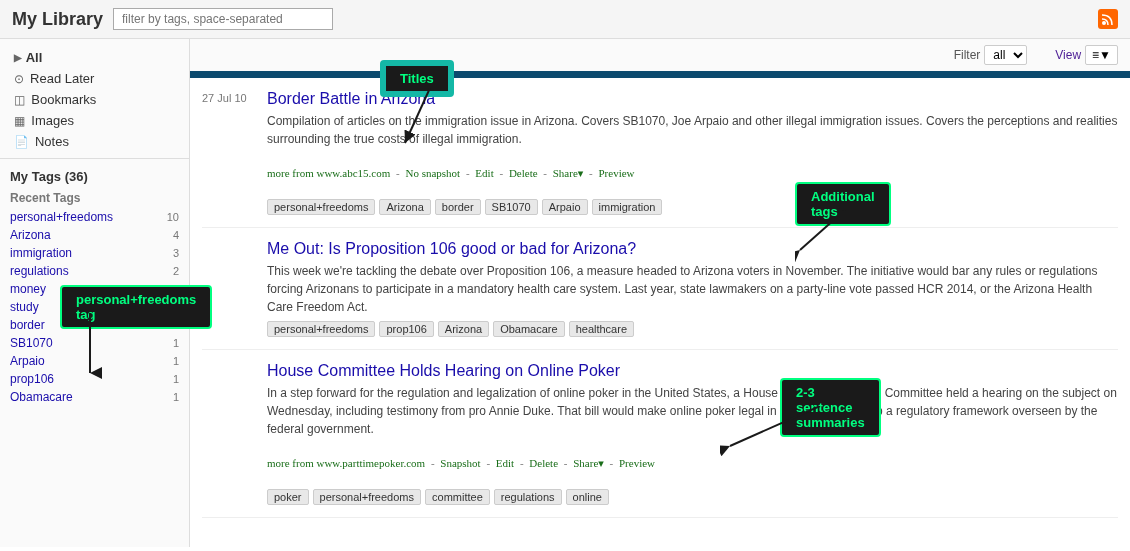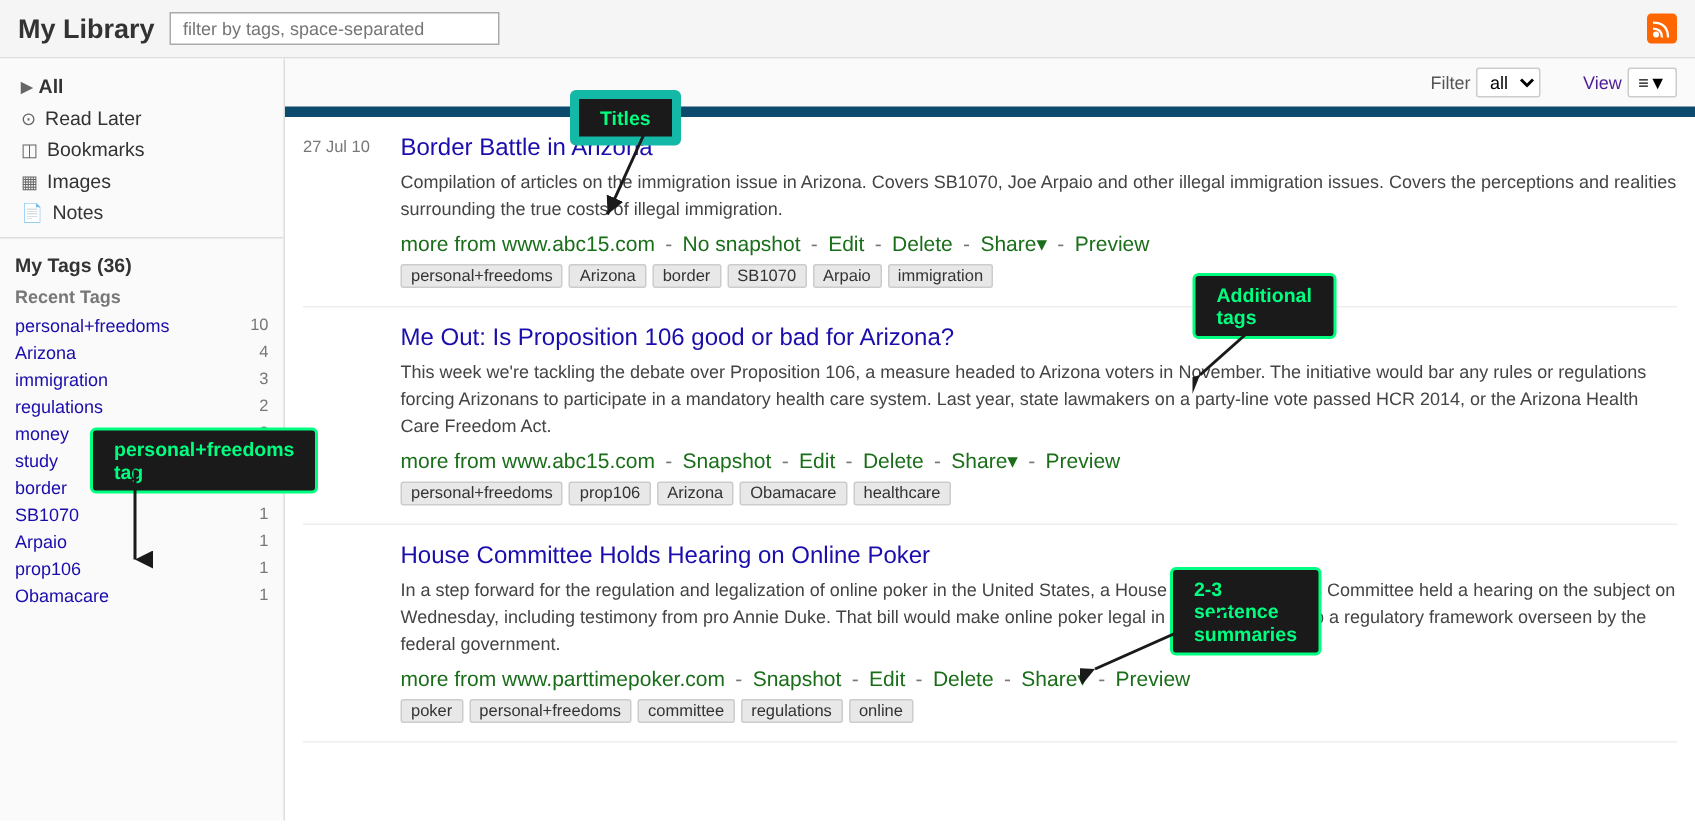--- a/index.html
+++ b/index.html
@@ -39,21 +39,21 @@
     .toolbar-view-label { font-size: 12px; color: #4c1d95; margin-left: 28px; margin-right: 4px; }
     .toolbar-view-btn { border: 1px solid #ccc; background: #fff; padding: 2px 6px; border-radius: 2px; cursor: pointer; font-size: 12px; }
 
     
     .article-list { padding: 0 12px; }
     .article { border-bottom: 1px solid #eee; padding: 12px 0; }
     .article-meta { font-size: 11px; color: #777; margin-bottom: 3px; float: left; width: 60px; padding-top: 2px; }
     .article-body { margin-left: 65px; }
     .article-title { font-size: 16px; color: #1a0dab; text-decoration: none; font-weight: normal; }
     .article-desc { font-size: 12px; color: #444; line-height: 1.5; margin: 4px 0; }
-    .article-actions { font-size: 14px; color: #1a6e1a; margin: 6px 0; }
+    .article-actions { font-size: 11px; color: #1a6e1a; margin: 19px 0; font-family: Liberation Serif, serif; }
     .article-actions a { color: #1a6e1a; text-decoration: none; }
     .article-actions .sep { color: #777; margin: 0 3px; }
     .article-tags { display: flex; flex-wrap: wrap; gap: 4px; margin-top: 5px; }
     .tag-pill { background: #e8e8e8; border: 1px solid #ccc; border-radius: 2px; padding: 1px 6px; font-size: 11px; color: #333; cursor: pointer; }
     .ann-box { position: absolute; background: #1a1a1a; color: #00ff80; border: 2px solid #00ff80; border-radius: 4px; padding: 5px 10px; font-size: 13px; font-weight: bold; pointer-events: none; }
 
     .clearfix::after { content: ''; display: table; clear: both; }
   </style>
 </head>
 <body>
@@ -192,33 +192,20 @@
               <span class="tag-pill">immigration</span>
             </div>
           </div>
         </div>
 
         <div class="article clearfix">
           <div class="article-meta"></div>
           <div class="article-body">
             <a class="article-title" href="#">Me Out: Is Proposition 106 good or bad for Arizona?</a>
             <div class="article-desc">This week we're tackling the debate over Proposition 106, a measure headed to Arizona voters in November. The initiative would bar any rules or regulations forcing Arizonans to participate in a mandatory health care system. Last year, state lawmakers on a party-line vote passed HCR 2014, or the Arizona Health Care Freedom Act.</div>
-            <div class="article-actions">
-              <a href="#">more from www.abc15.com</a>
-              <span class="sep">-</span>
-              <a href="#">Snapshot</a>
-              <span class="sep">-</span>
-              <a href="#">Edit</a>
-              <span class="sep">-</span>
-              <a href="#">Delete</a>
-              <span class="sep">-</span>
-              <a href="#">Share▾</a>
-              <span class="sep">-</span>
-              <a href="#">Preview</a>
-            </div>
             <div class="article-tags">
               <span class="tag-pill">personal+freedoms</span>
               <span class="tag-pill">prop106</span>
               <span class="tag-pill">Arizona</span>
               <span class="tag-pill">Obamacare</span>
               <span class="tag-pill">healthcare</span>
             </div>
           </div>
         </div>
 

